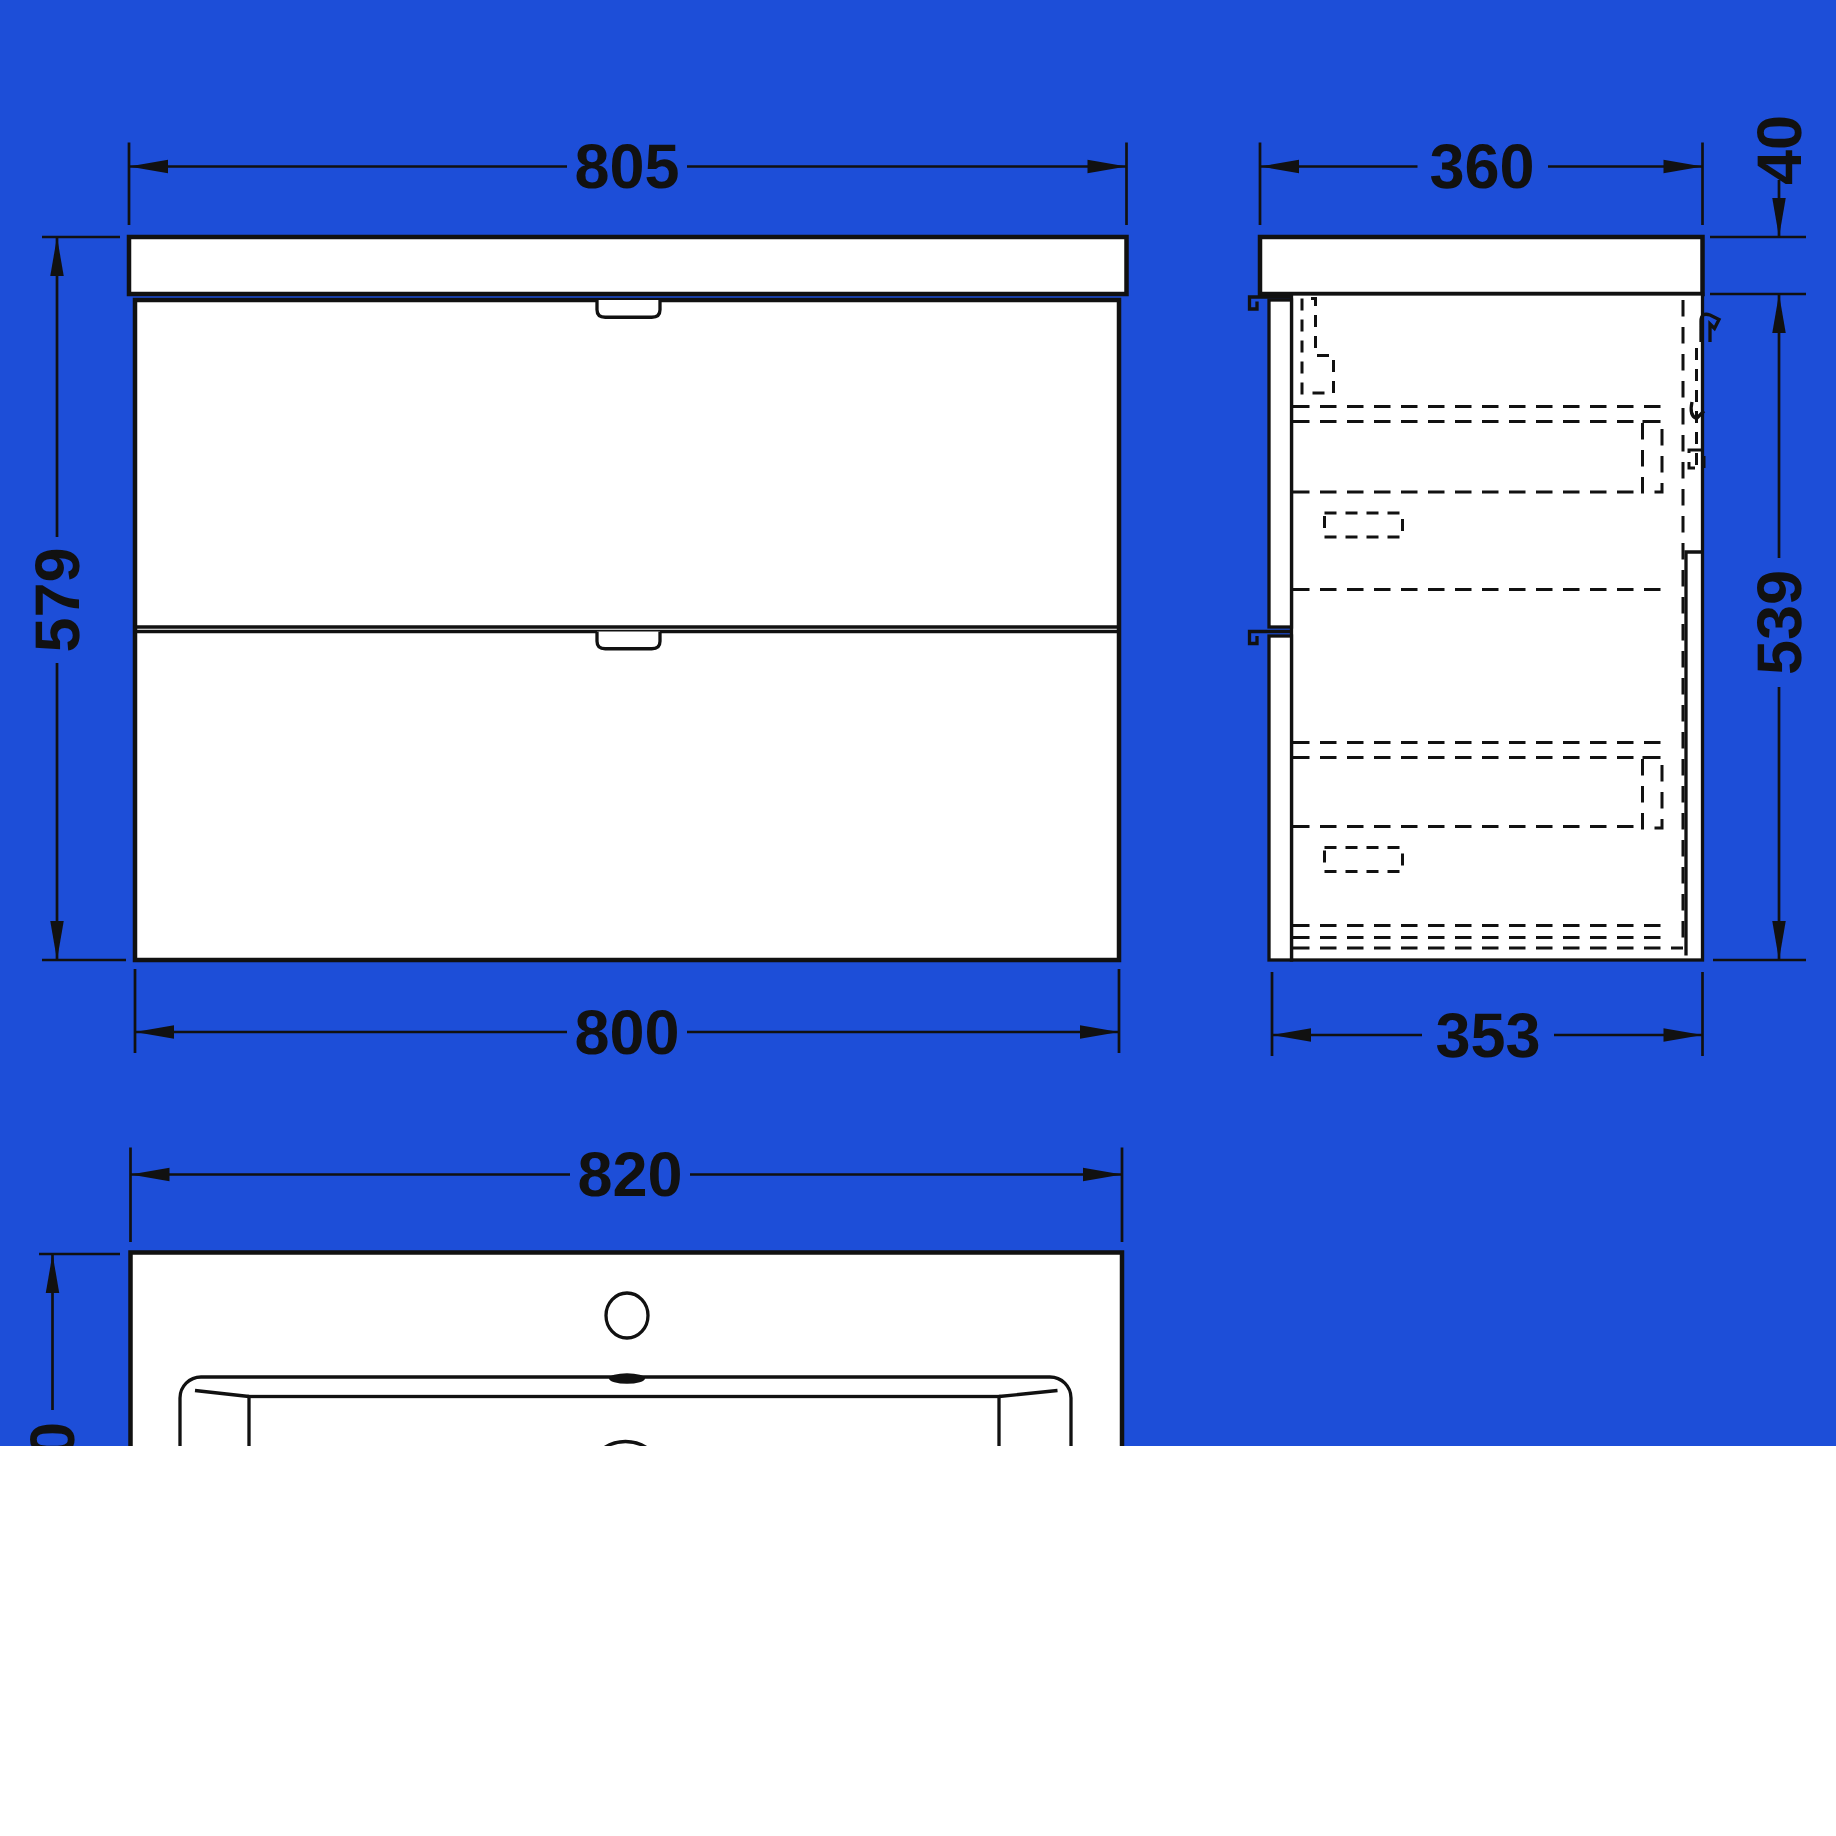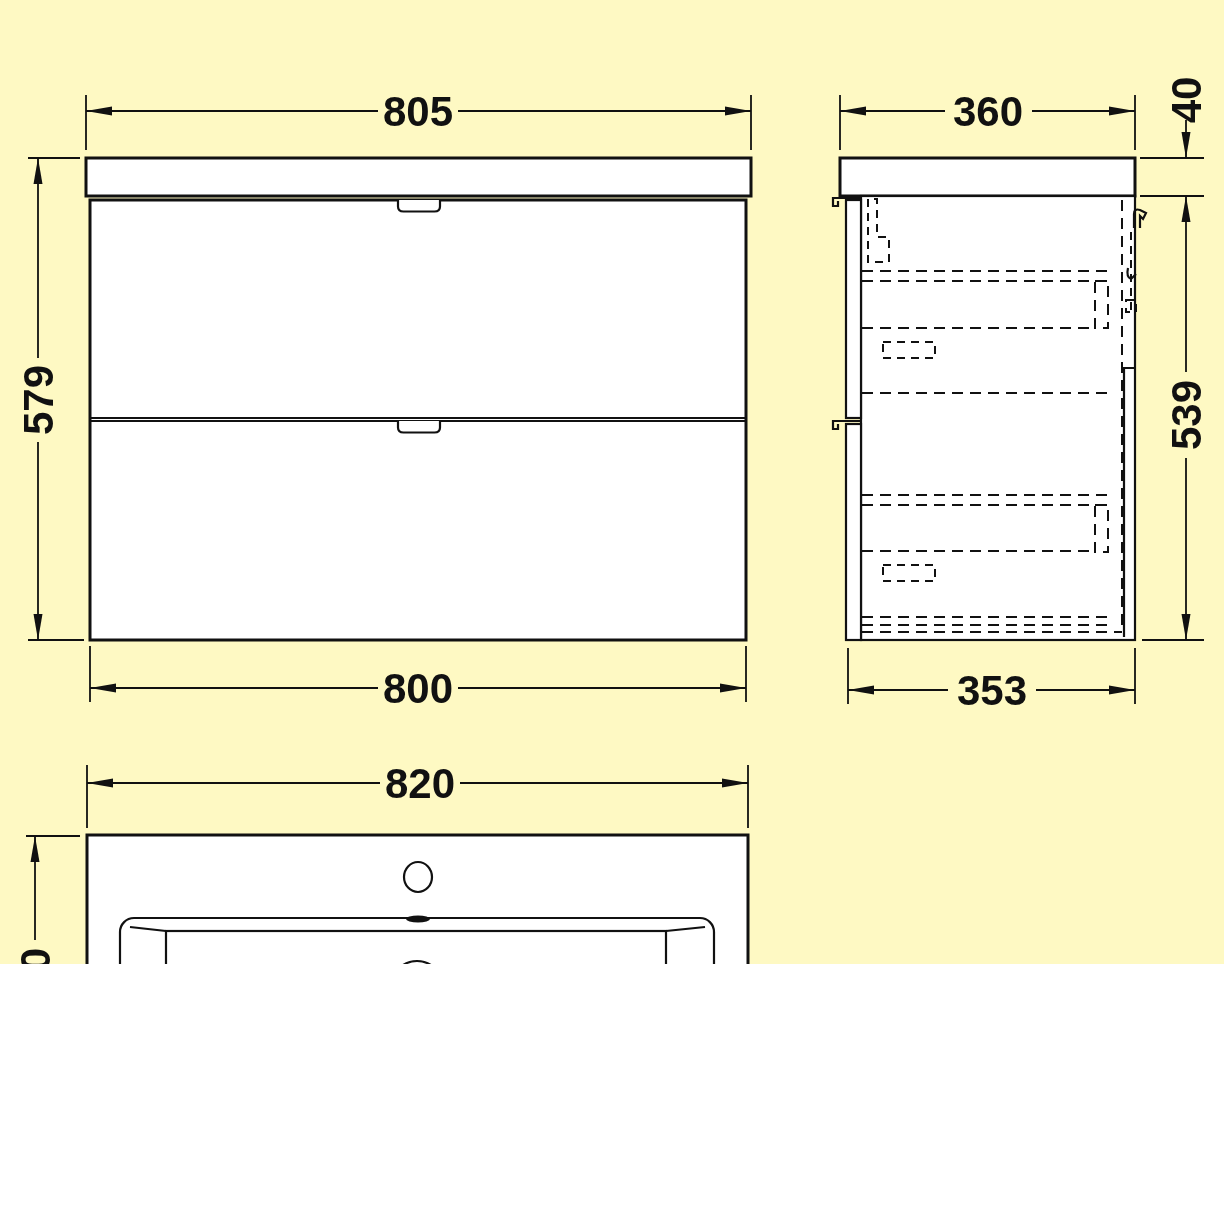--- a/index.html
+++ b/index.html
@@ -3,21 +3,21 @@
 <meta charset="utf-8">
 <style>
   html, body {
     margin: 0;
     padding: 0;
     background: #ffffff;
   }
   .stage {
     width: 1224px;
     height: 964px;
-    background: #fef9c3;
+    background: #1d4ed8;
     position: relative;
   }
   svg {
     display: block;
   }
   .dim-label {
     font-family: "Liberation Sans", "DejaVu Sans", sans-serif;
     font-weight: 700;
     font-size: 42px;
     fill: #111111;

